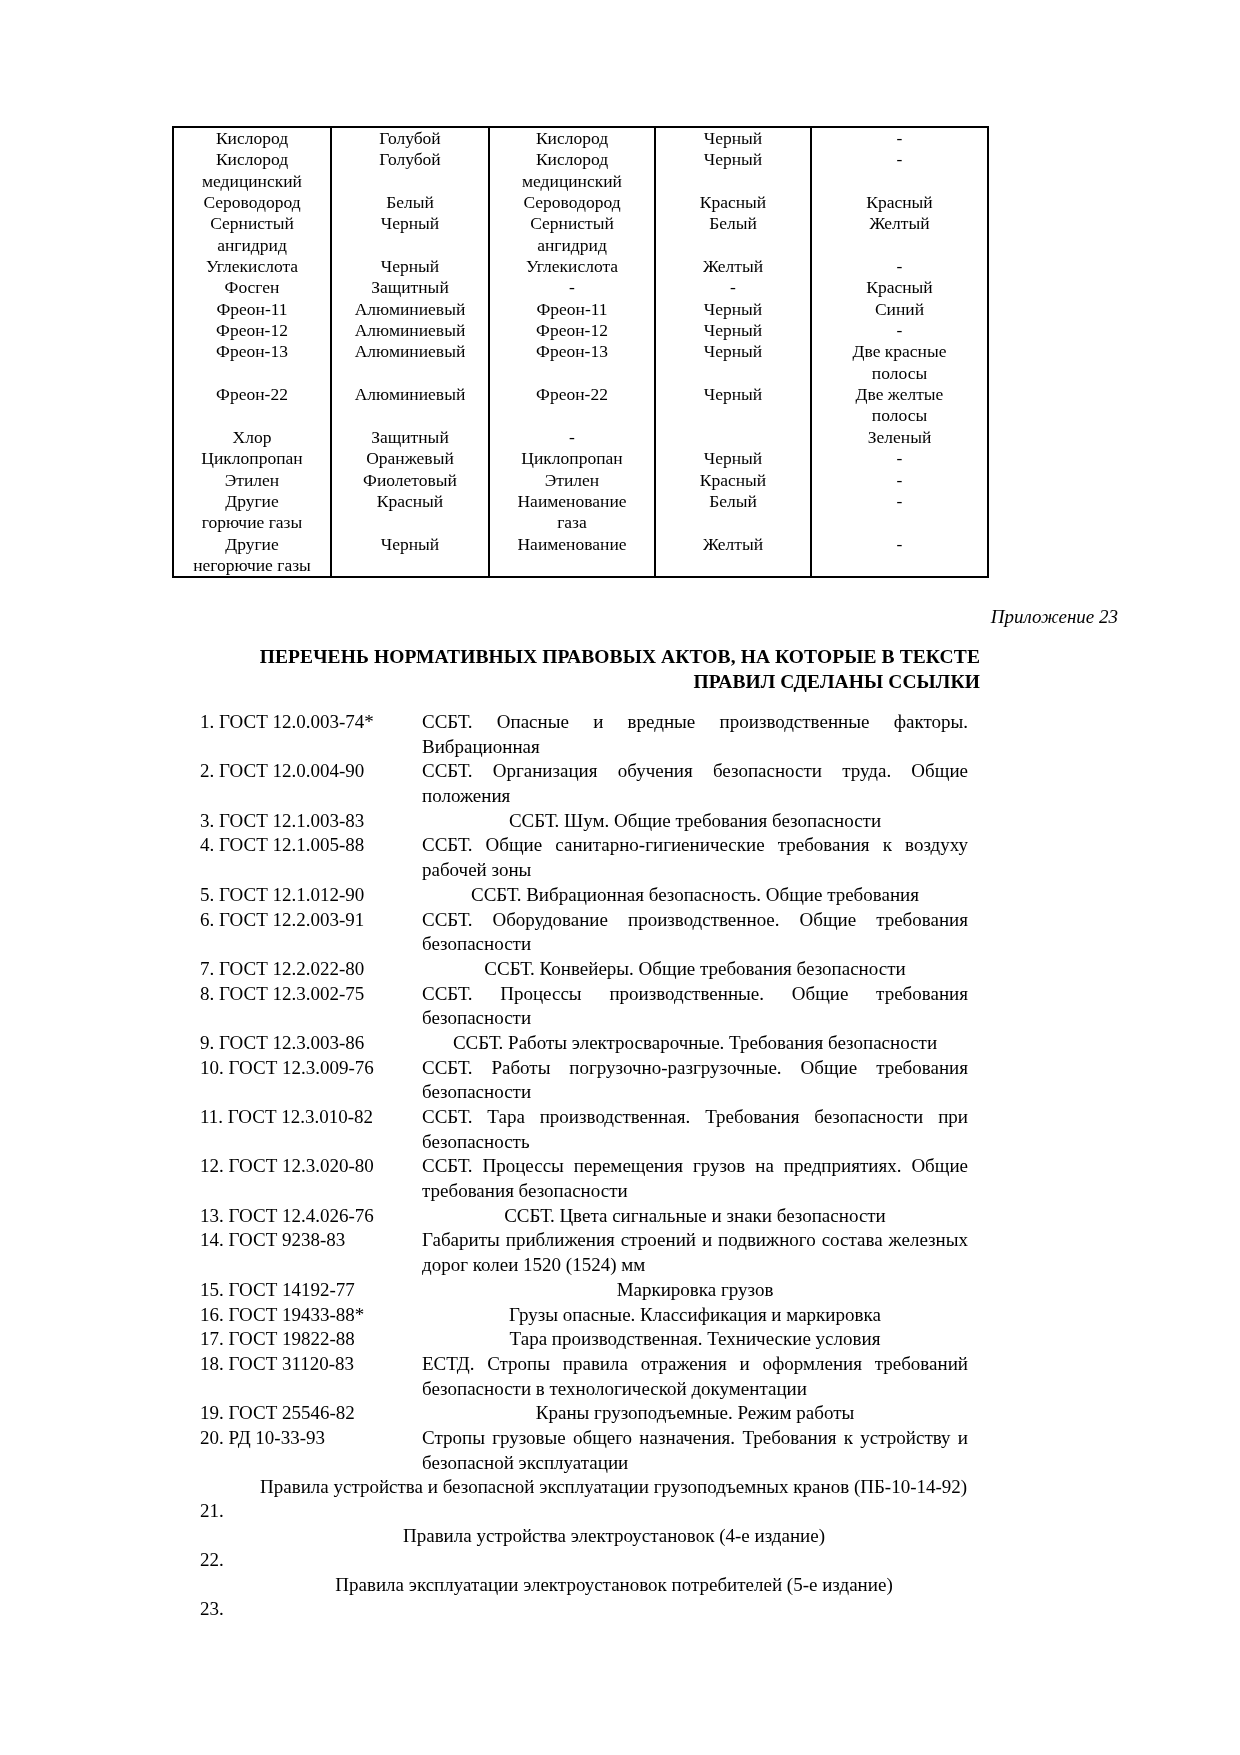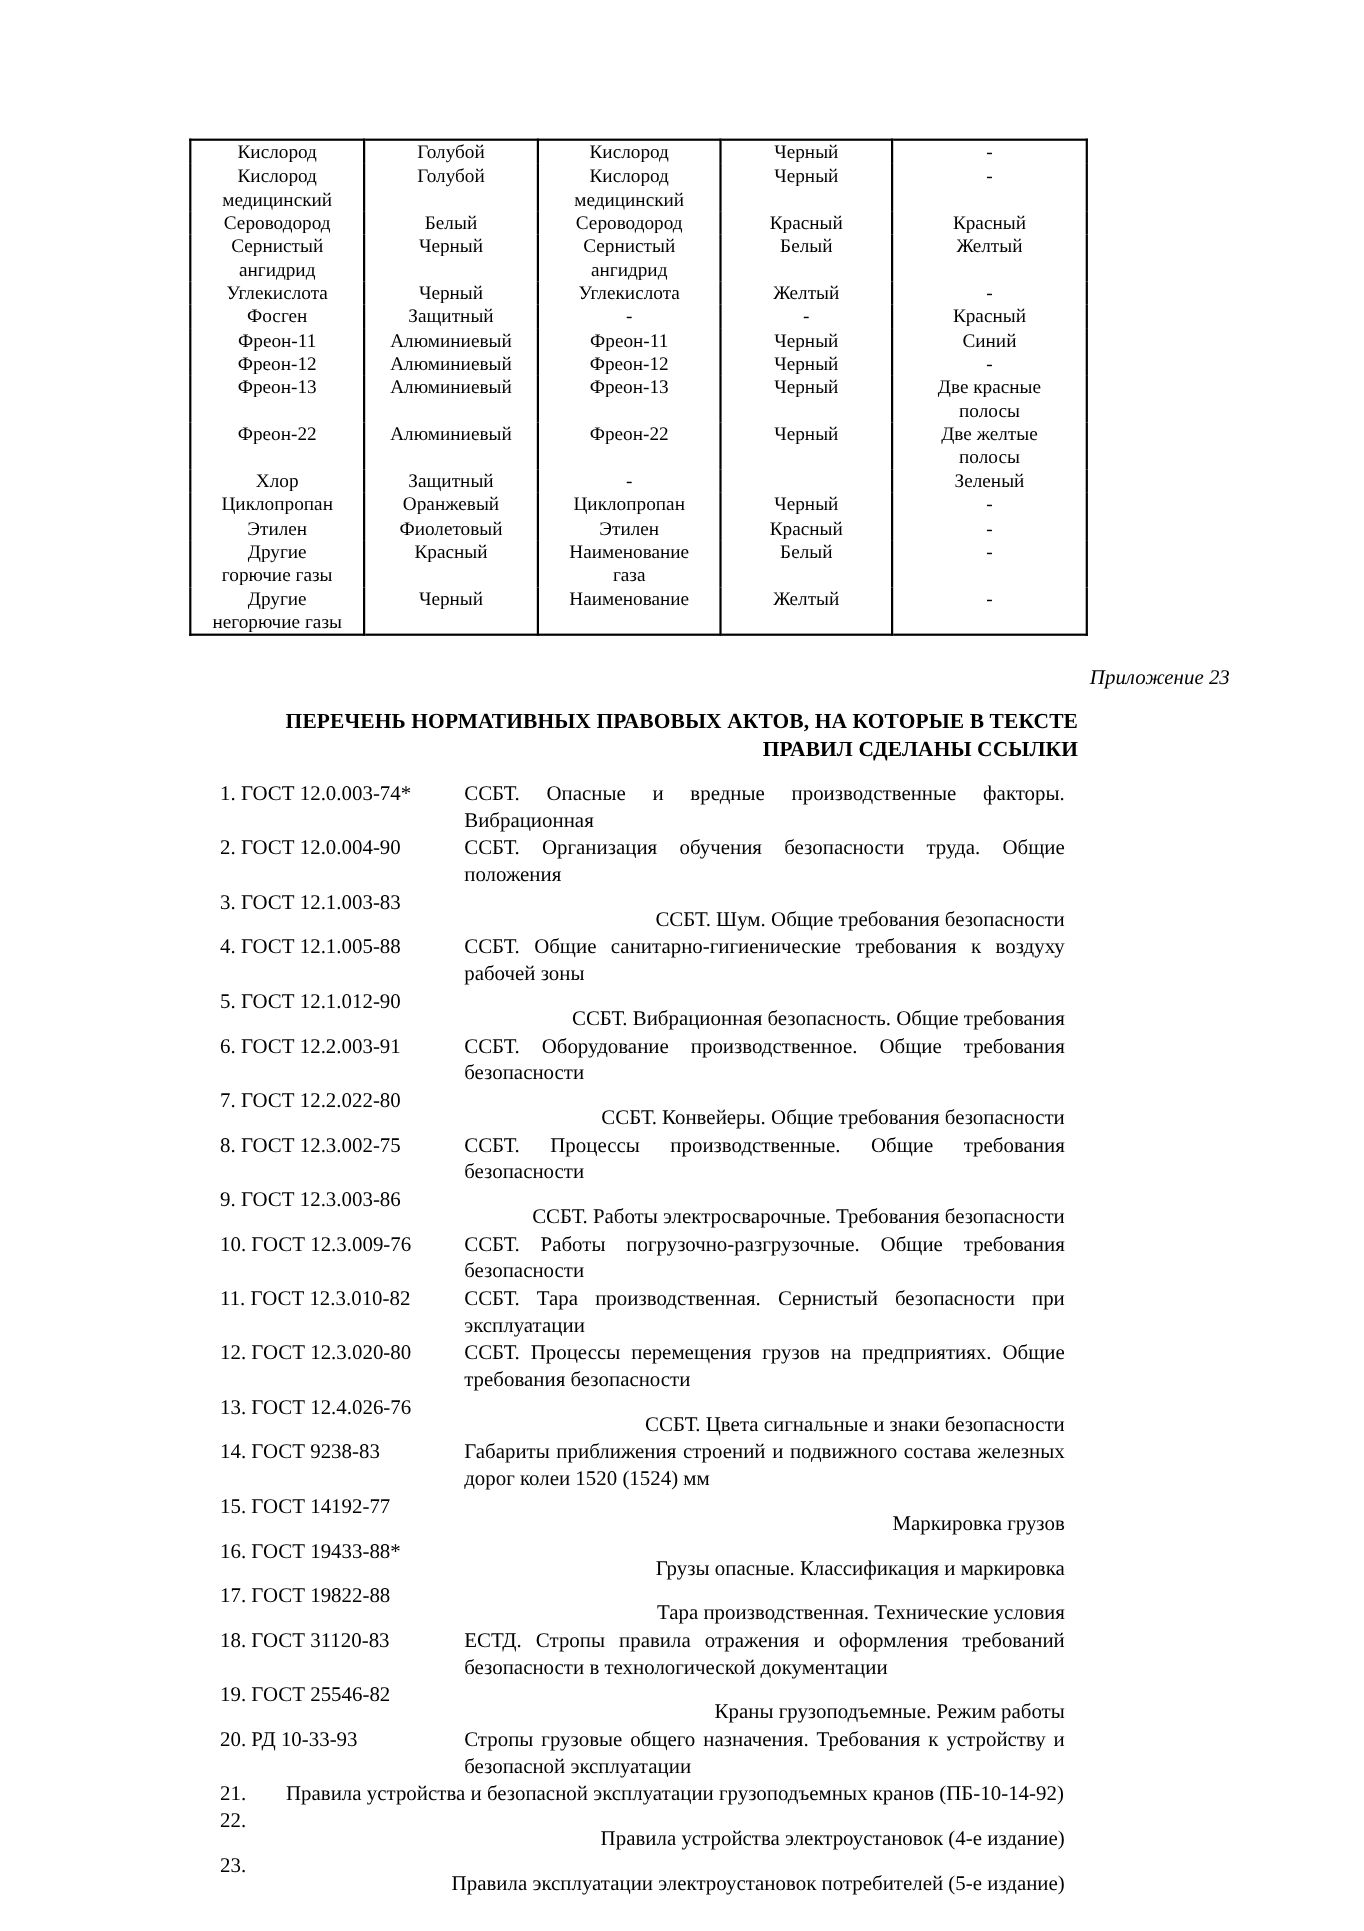--- a/index.html
+++ b/index.html
@@ -91,27 +91,28 @@
     margin-bottom: 0px;
   }
   .ref-num {
     width: 222px;
     flex: 0 0 222px;
     white-space: nowrap;
   }
   .ref-num.wide-indent {
     width: 60px;
     flex: 0 0 60px;
+    margin-top: 24px;
   }
   .ref-text {
     flex: 1 1 auto;
     text-align: justify;
     text-justify: inter-word;
   }
-  .ref-text.nojust { text-align: right; margin-top: 16px; }
+  .ref-text.nojust { text-align: center; }
 </style>
 </head>
 <body>
 
 <div class="page">
 
   <div class="gas-table-wrap">
     <table class="gas-table">
       <tbody id="gas-table-body">
           <tr>
@@ -275,21 +276,21 @@
       <div class="ref-row">
         <div class="ref-num">9. ГОСТ 12.3.003-86</div>
         <div class="ref-text nojust">ССБТ. Работы электросварочные. Требования безопасности</div>
       </div>
       <div class="ref-row">
         <div class="ref-num">10. ГОСТ 12.3.009-76</div>
         <div class="ref-text">ССБТ. Работы погрузочно-разгрузочные. Общие требования безопасности</div>
       </div>
       <div class="ref-row">
         <div class="ref-num">11. ГОСТ 12.3.010-82</div>
-        <div class="ref-text">ССБТ. Тара производственная. Сернистый безопасности при эксплуатации</div>
+        <div class="ref-text">ССБТ. Тара производственная. Требования безопасности при безопасность</div>
       </div>
       <div class="ref-row">
         <div class="ref-num">12. ГОСТ 12.3.020-80</div>
         <div class="ref-text">ССБТ. Процессы перемещения грузов на предприятиях. Общие требования безопасности</div>
       </div>
       <div class="ref-row">
         <div class="ref-num">13. ГОСТ 12.4.026-76</div>
         <div class="ref-text nojust">ССБТ. Цвета сигнальные и знаки безопасности</div>
       </div>
       <div class="ref-row">

